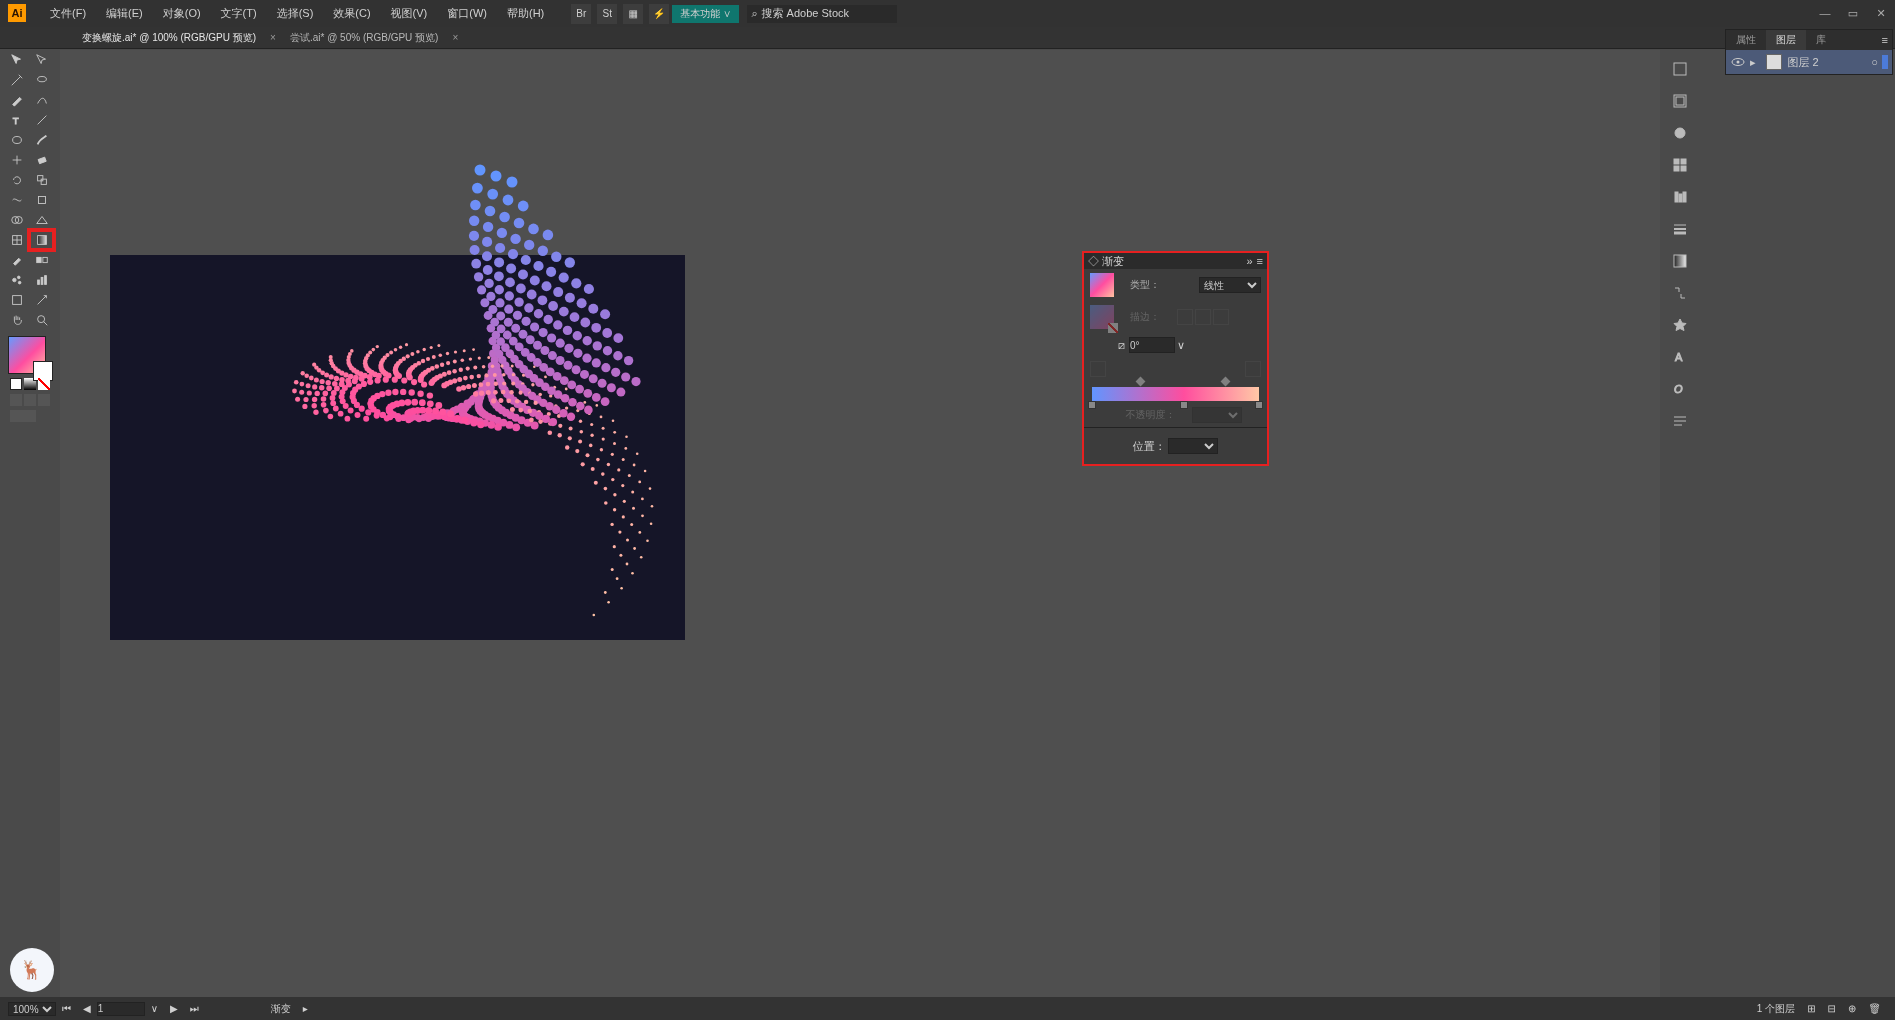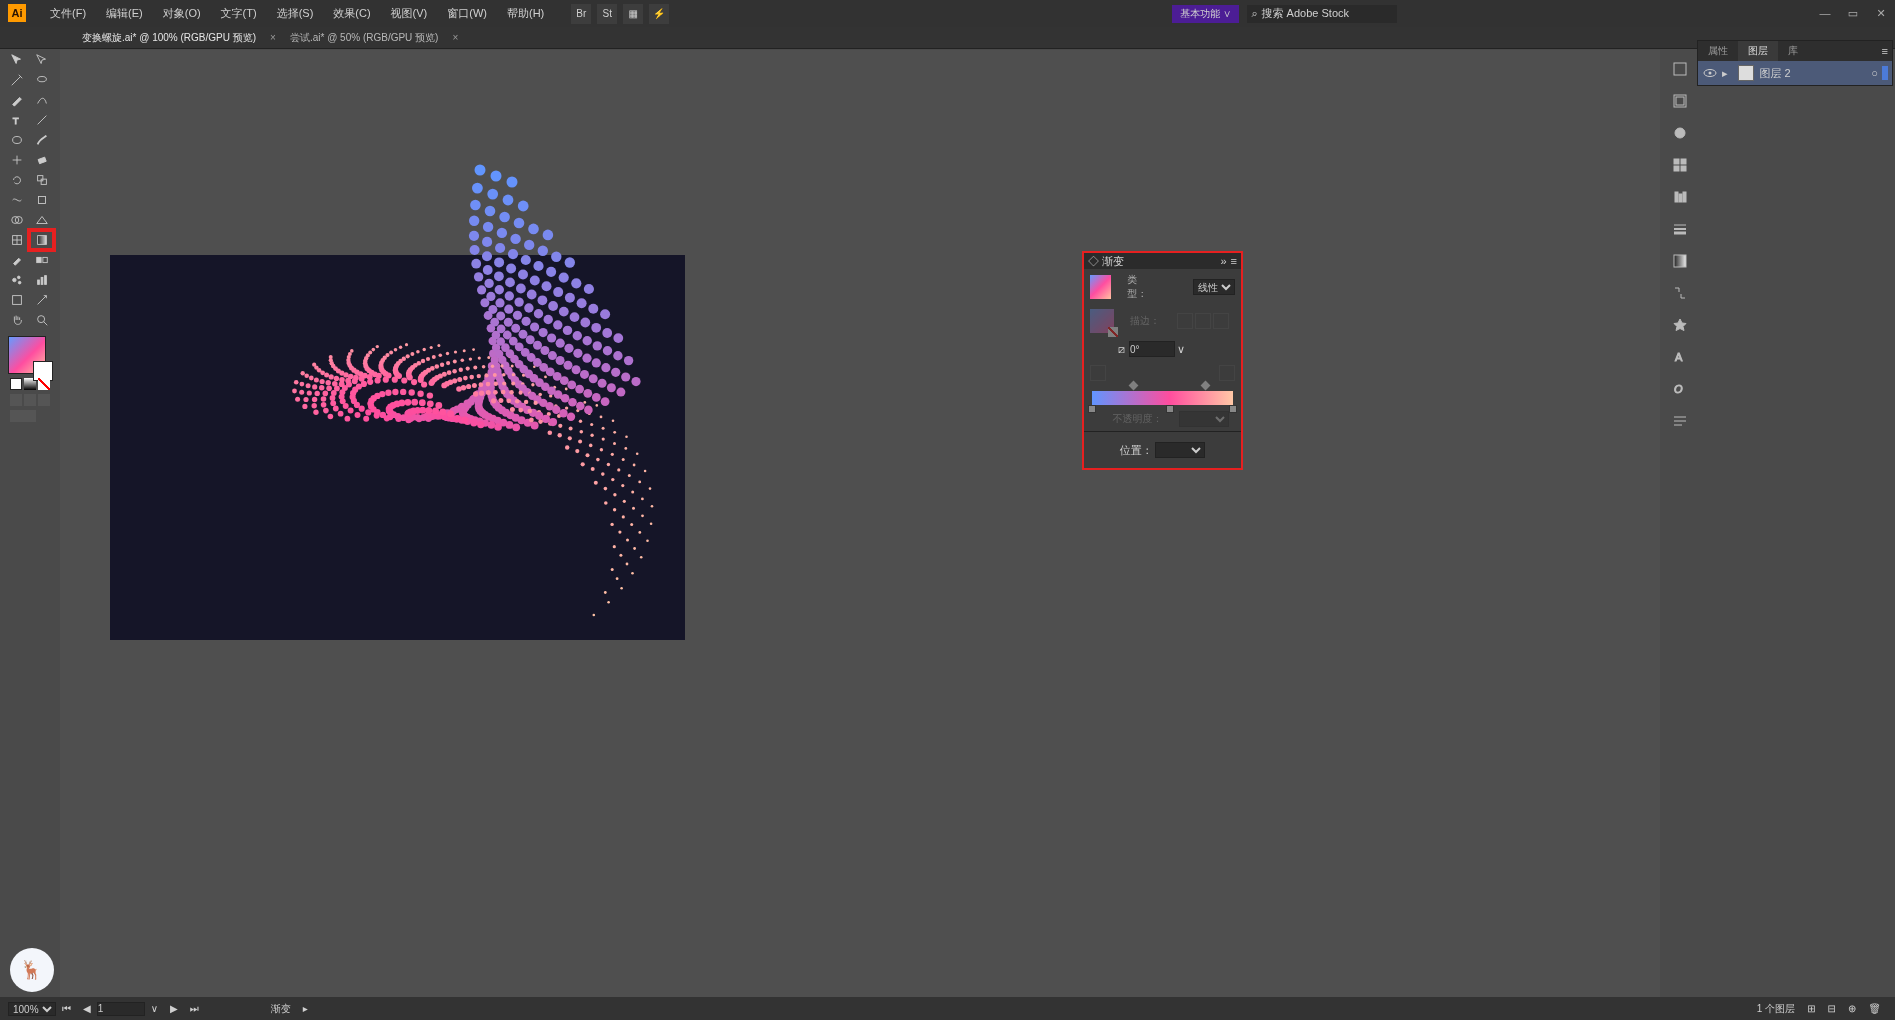--- a/index.html
+++ b/index.html
@@ -4,21 +4,21 @@
 <style>
 * { margin: 0; padding: 0; box-sizing: border-box; font-family: "Microsoft YaHei", sans-serif; font-size: 11px; color: #d0d0d0; user-select: none; }
 body { background: #4a4a4a; width: 1895px; height: 1020px; overflow: hidden; position: relative; }
 
 
 .menubar { height: 27px; background: #323232; display: flex; align-items: center; padding-left: 40px; }
 .menubar .logo { position: absolute; left: 8px; top: 4px; width: 18px; height: 18px; background: #ff9a00; color: #2a1300; font-weight: bold; font-size: 11px; text-align: center; line-height: 18px; }
 .menubar .mi { padding: 0 10px; line-height: 27px; cursor: default; }
 .menubar .spacer { flex: 1; }
 .menubar .topicon { width: 20px; height: 20px; margin: 0 3px; background: #3d3d3d; text-align: center; line-height: 20px; font-size: 10px; }
-.menubar .workspace { margin-left: 500px; padding: 2px 8px; background: #4c1d95; font-size: 10px; }
+.menubar .workspace { padding: 2px 8px; background: #0f766e; font-size: 10px; }
 .menubar .searchbox { width: 150px; height: 18px; background: #2a2a2a; margin-left: 8px; display: flex; align-items: center; padding: 0 4px; font-size: 10px; color: #888; }
 .menubar .winbtn { width: 28px; text-align: center; line-height: 27px; color: #aaa; }
 
 
 .tabbar { height: 22px; background: #333; display: flex; align-items: center; padding-left: 72px; border-bottom: 1px solid #222; }
 .tabbar .tab { padding: 0 10px; line-height: 22px; font-size: 10px; color: #b8b8b8; }
 .tabbar .tab.active { color: #e6e6e6; }
 .tabbar .tabx { padding: 0 4px; font-size: 10px; color: #999; }
 
 
@@ -39,30 +39,30 @@
 
 
 .stage { position: absolute; left: 60px; top: 50px; right: 235px; bottom: 23px; background: #4f4f4f; overflow: hidden; }
 
 
 .dock { position: absolute; right: 200px; top: 50px; width: 30px; }
 .dockb { width: 26px; height: 26px; margin: 6px auto; display: flex; align-items: center; justify-content: center; }
 .dockb svg { fill: #bbb; stroke: #bbb; }
 
 
-.layers { position: absolute; right: 2px; top: 40px; width: 196px; background: #e5e5e5; border: 1px solid #222; }
+.layers { position: absolute; right: 2px; top: 29px; width: 168px; background: #e5e5e5; border: 1px solid #222; }
 .layers .lhdr { height: 20px; display: flex; align-items: center; background: #2e2e2e; }
 .layers .ltab { padding: 0 10px; line-height: 20px; font-size: 10px; color: #9a9a9a; }
 .layers .ltab.a { background: #3a3a3a; color: #ddd; }
 .layers .lrow { height: 24px; display: flex; align-items: center; background: #4c5a78; padding: 0 4px; }
 .layers .lrow .thumb { width: 16px; height: 16px; background: #ddd; border: 1px solid #666; margin: 0 6px; }
 .layers .eye { width: 16px; height: 16px; }
 
 
-.gpanel { position: absolute; left: 1083px; top: 252px; width: 159px; background: #3c3c3c; border: 1px solid #e62020; box-shadow: 0 0 0 1px #e62020; }
+.gpanel { position: absolute; left: 1083px; top: 252px; width: 185px; background: #3c3c3c; border: 1px solid #e62020; box-shadow: 0 0 0 1px #e62020; }
 .gpanel .ghdr { height: 16px; background: #2b2b2b; display: flex; align-items: center; padding: 0 4px; font-size: 9px; }
 .gpanel .ghdr .sp { flex: 1; }
 .gpanel .row { display: flex; align-items: center; padding: 4px 6px; }
 .gpanel .gthumb { width: 24px; height: 24px; background: linear-gradient(135deg,#659aff,#ff4da0,#ffc3a0); }
 .gpanel .lbl { font-size: 10px; margin: 0 16px; color: #aaa; }
 .gpanel select, .gpanel input { background: #2a2a2a; border: 1px solid #222; color: #ccc; font-size: 10px; height: 16px; }
 .gpanel .faded { opacity: .35; }
 .gpanel .gbar { height: 14px; margin: 6px 8px 2px 8px; background: linear-gradient(90deg,#6195ff 0%,#ff4d9e 55%,#ffc8a6 100%); position: relative; }
 .gpanel .gbar .stop { position: absolute; bottom: -8px; width: 8px; height: 8px; background: #888; border: 1px solid #333; transform: translateX(-4px); }
 .gpanel .gbar .di { position: absolute; top: -9px; width: 7px; height: 7px; background: #808080; transform: rotate(45deg); }

